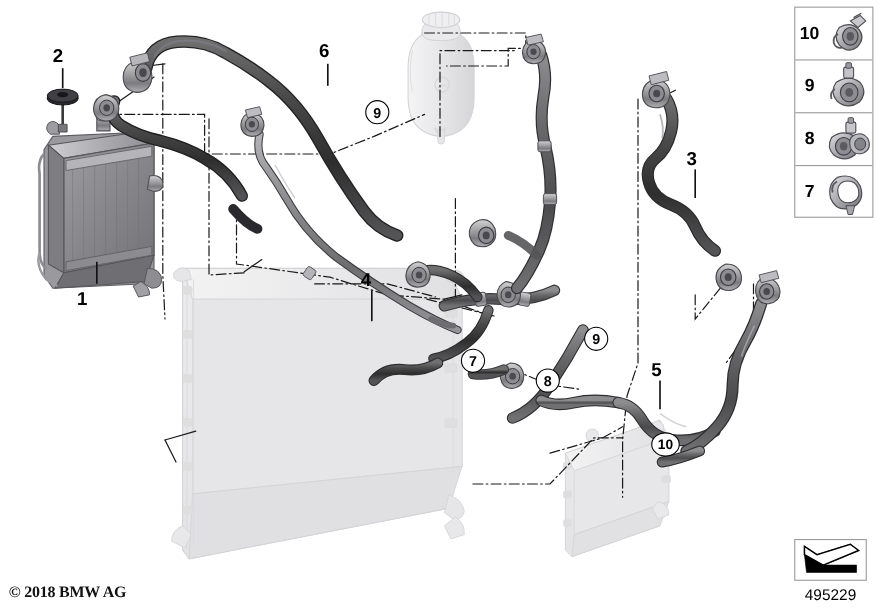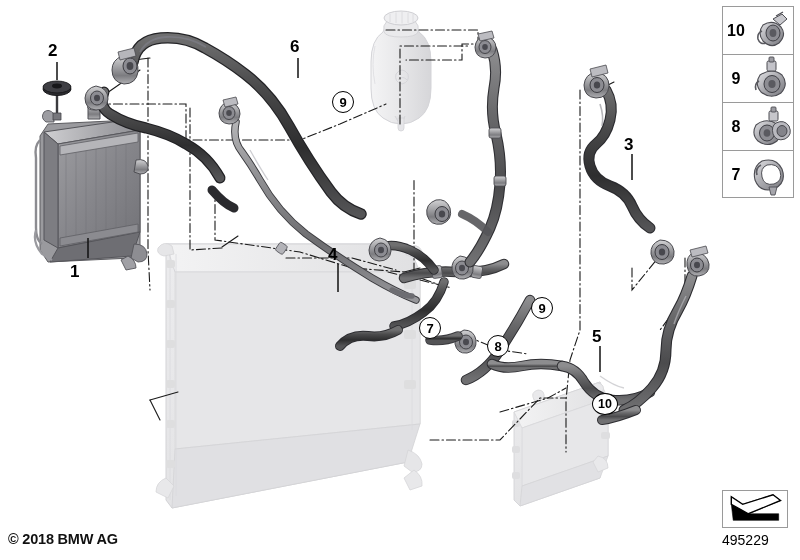--- a/index.html
+++ b/index.html
@@ -71,28 +71,29 @@
     position: absolute;
     left: 722px; top: 490px;
     width: 66px; height: 38px;
     border: 1px solid #9a9a9a;
     background: #fff;
   }
   #partnum {
     position: absolute;
     left: 722px; top: 532px;
     width: 66px;
+    text-align: center;
     font-family: "Liberation Sans", sans-serif;
     font-size: 14px;
     color: #000;
   }
   #copyright {
     position: absolute;
     left: 8px; top: 531px;
-    font-family: Liberation Sans, sans-serif;
+    font-family: Liberation Serif, serif;
     font-size: 14.5px;
     font-weight: bold;
     color: #111;
     letter-spacing: -0.2px;
   }
 </style>
 </head>
 <body>
 
 <div id="page">

